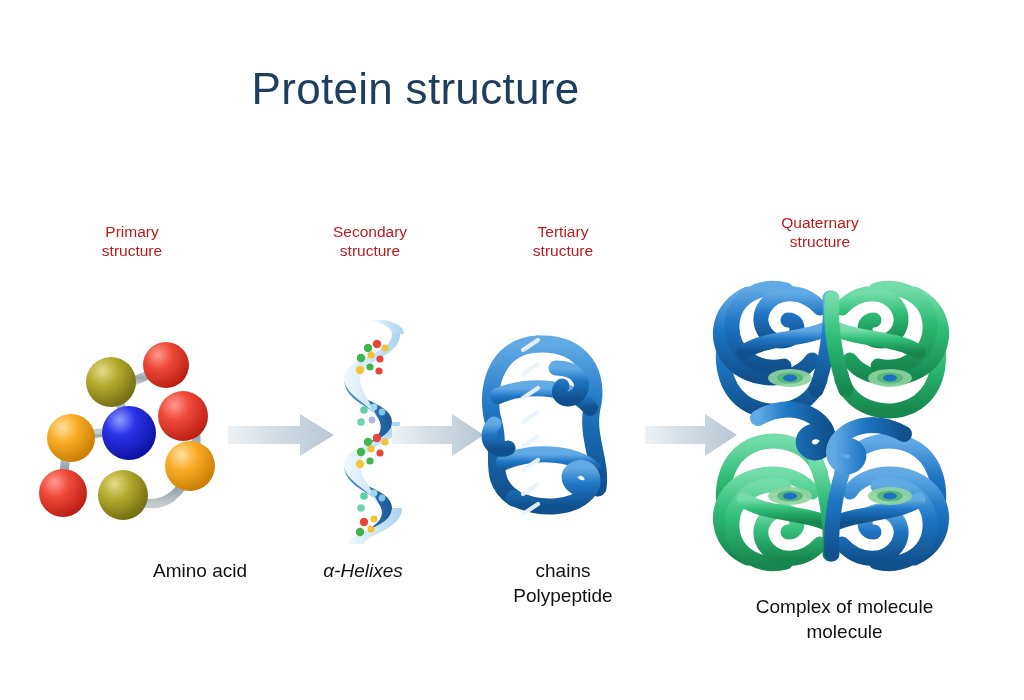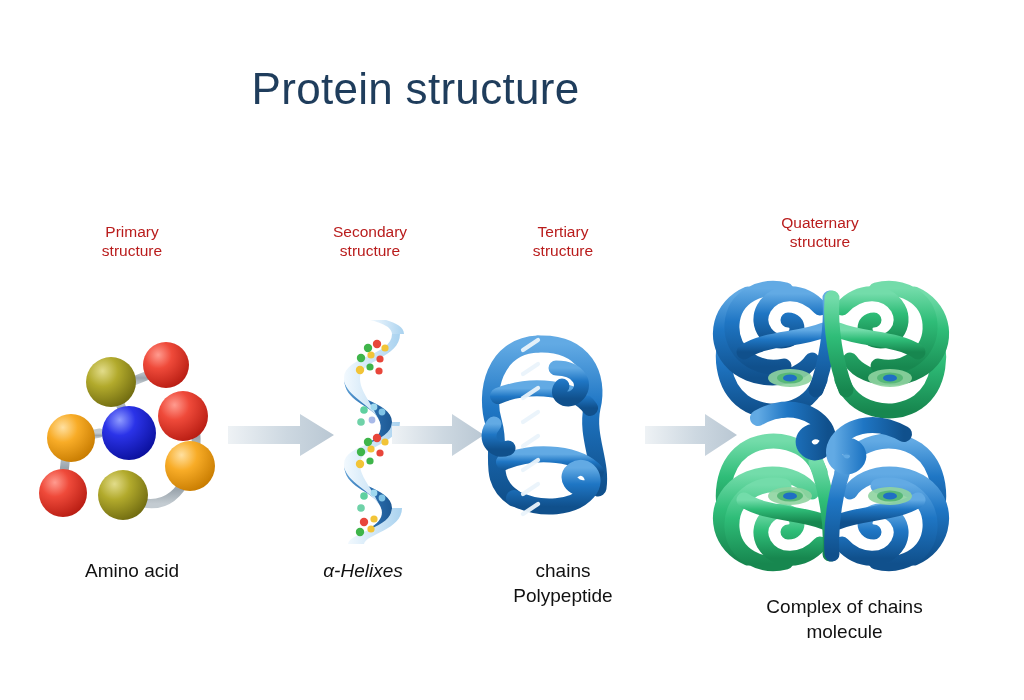--- a/index.html
+++ b/index.html
@@ -34,21 +34,21 @@
   .h4{left:725px;top:213px;}
 
   
   .caption{
     position:absolute;
     text-align:center;
     font-size:19px;line-height:25px;
     color:#111111;
     width:230px;
   }
-  .c1{left:17px;top:558px;}
+  .c1{left:17px;top:558px;text-align:right;}
   .c2{left:248px;top:558px;font-style:italic;}
   .c3{left:448px;top:558px;}
   .c4{left:727px;top:594px;width:235px;}
 
   
   .arrow{position:absolute;height:46px;}
   .a1{left:228px;top:412px;width:106px;}
   .a2{left:392px;top:412px;width:92px;}
   .a3{left:645px;top:412px;width:92px;}
 
@@ -342,17 +342,17 @@
     <div>Amino acid</div>
   </div>
   <div class="caption c2">
     <div>α-Helixes</div>
   </div>
   <div class="caption c3">
     <div>chains</div>
     <div>Polypeptide</div>
   </div>
   <div class="caption c4">
-    <div>Complex of chains</div>
+    <div>Complex of molecule</div>
     <div>molecule</div>
   </div>
 
 </div>
 
 </body></html>

